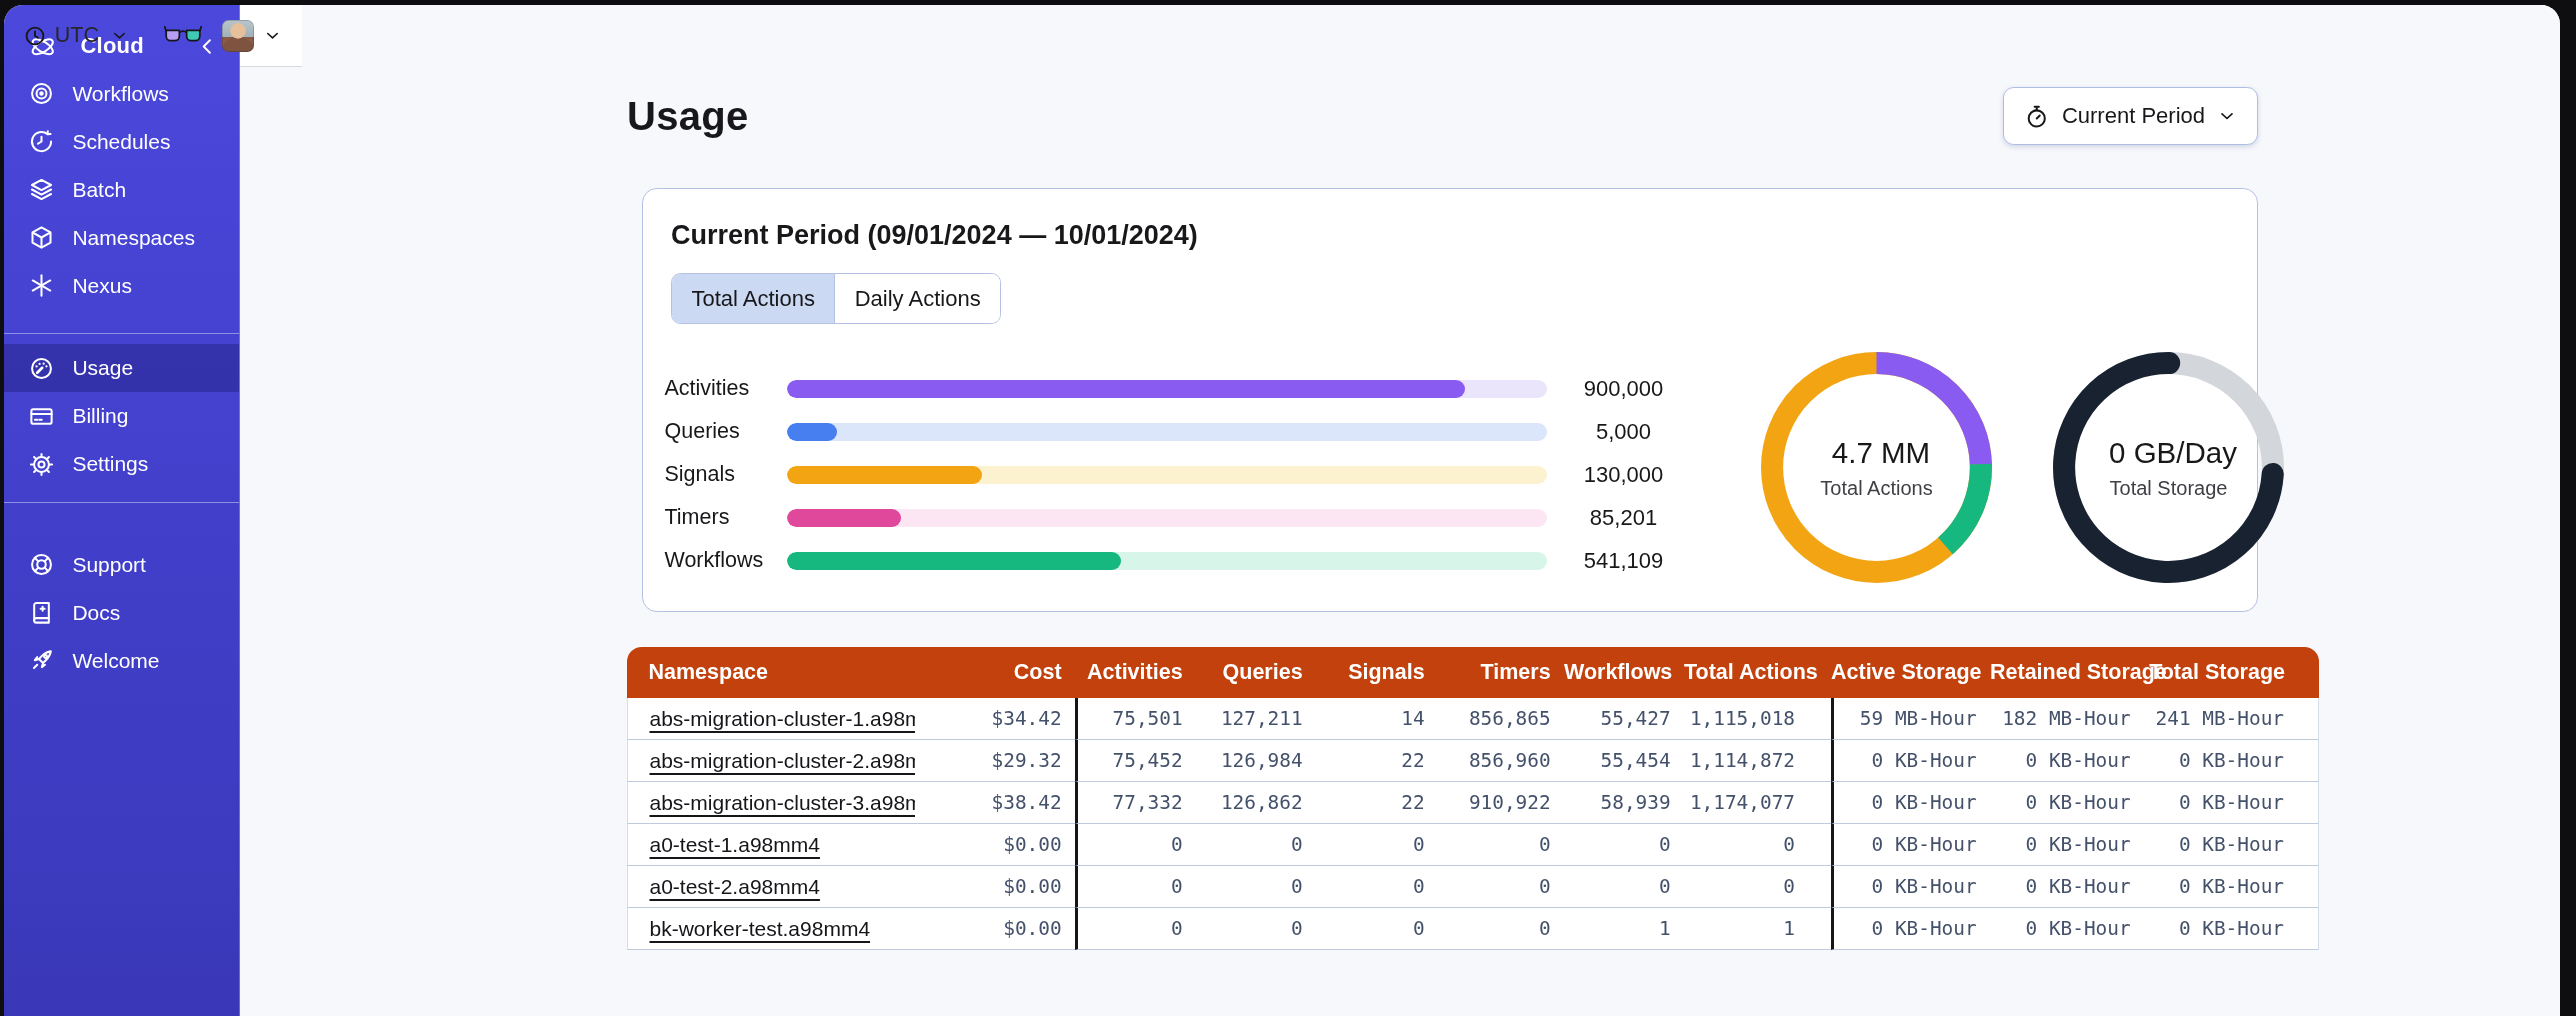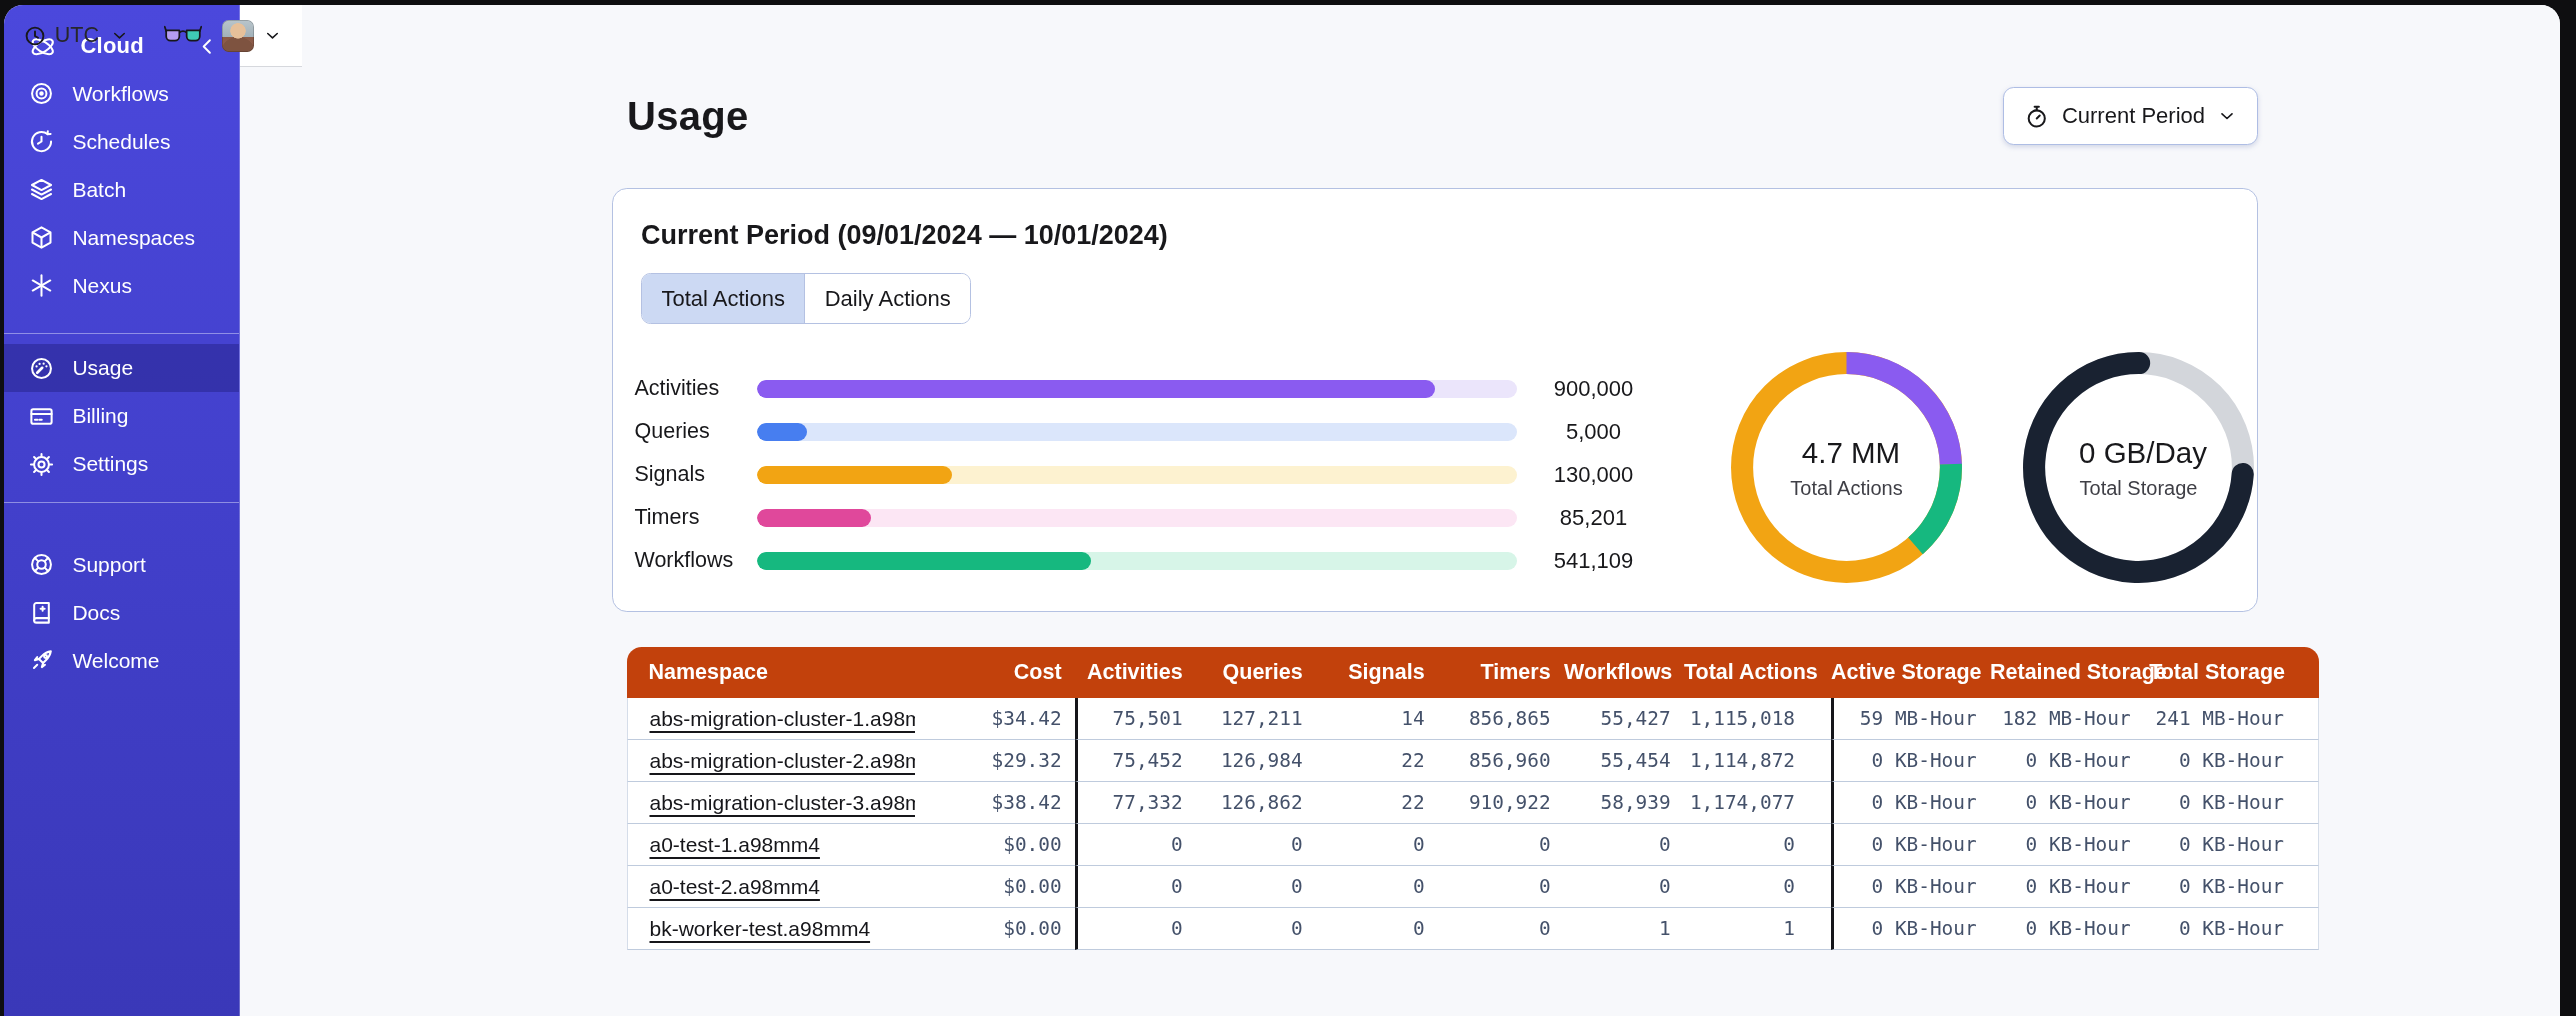--- a/index.html
+++ b/index.html
@@ -45,21 +45,21 @@
 
   .page-head { position:absolute; left:325px; right:302px; top:79px; height:64px;
                display:flex; align-items:center; justify-content:space-between; }
   .page-title { font-size:40px; font-weight:700; color:#18181b; letter-spacing:0.3px; }
   .period-btn { display:flex; align-items:center; gap:12px; height:58px; padding:0 20px;
                 background:#fff; border:1.3px solid #aebde4; border-radius:10.7px;
                 font-size:22px; font-weight:500; color:#18181b; cursor:pointer;
                 box-shadow:0 2px 5.4px rgba(110,126,180,0.28); }
 
   
-  .card { position:absolute; left:310px; right:302px; top:183px; height:424px;
+  .card { position:absolute; left:340px; right:302px; top:183px; height:424px;
           background:#fff; border:1.3px solid #b4c1e2; border-radius:14.8px; }
   .card-title { position:absolute; left:28px; top:31px; font-size:27px; font-weight:700; color:#18181b; }
   .tabs { position:absolute; left:28px; top:84px; display:inline-flex; border:1.3px solid #b4c1e2;
           border-radius:9.4px; overflow:hidden; background:#fff; }
   .tab { padding:11.4px 19.4px; font-size:22px; font-weight:500; color:#18181b; cursor:pointer; background:#fff; }
   .tab + .tab { border-left:1.3px solid #b4c1e2; }
   .tab.active { background:#ccd9f3; }
 
   .bars { position:absolute; left:21.5px; top:178px; width:1601px; }
   .bar-row { height:43px; display:flex; align-items:center; }

